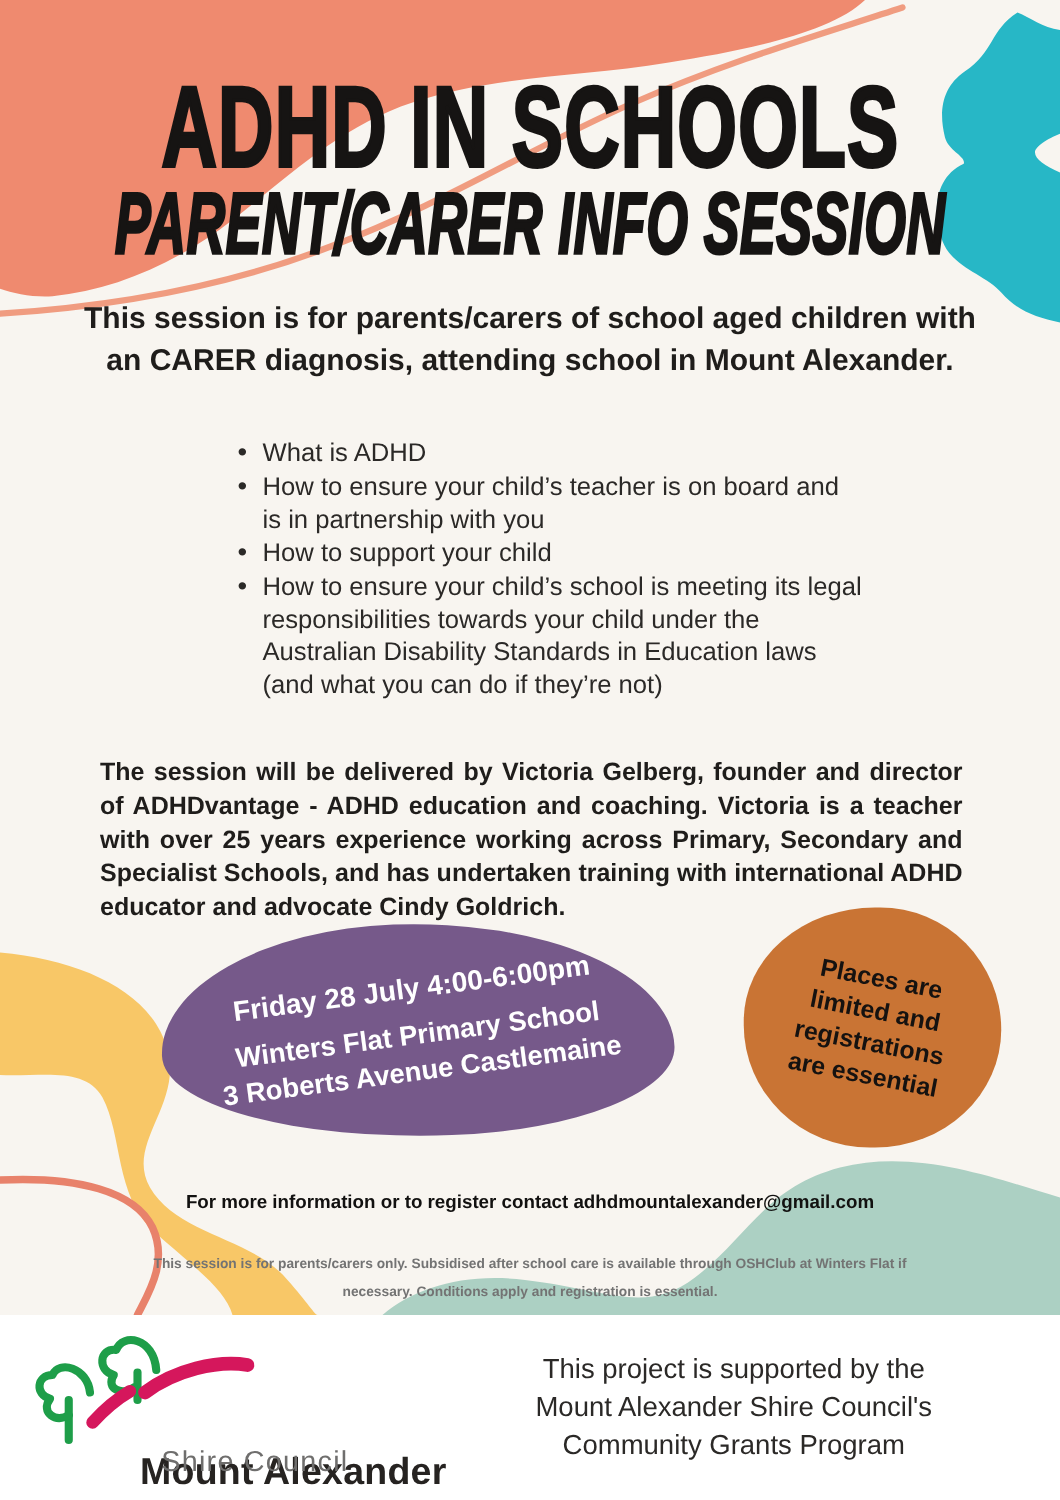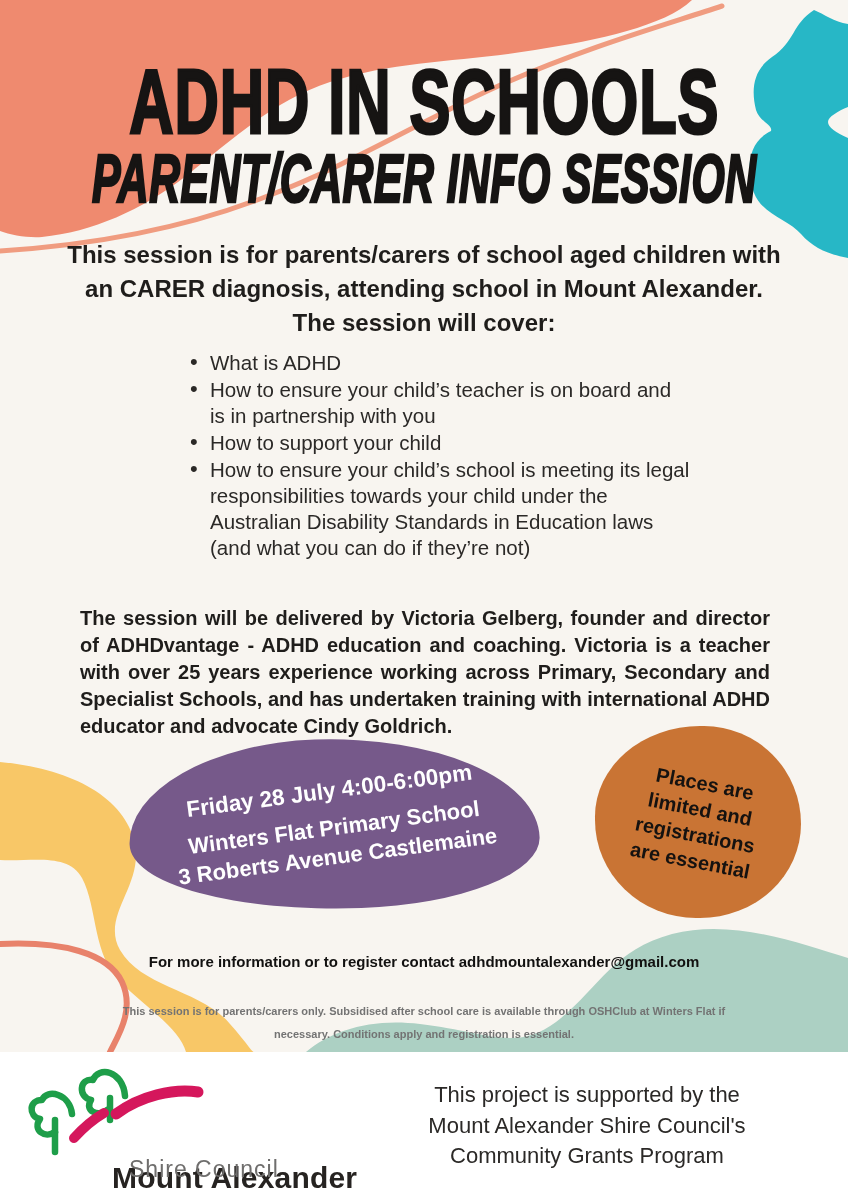--- a/index.html
+++ b/index.html
@@ -103,21 +103,20 @@
     <div class="title-wrap">
       <span class="scaler">ADHD IN SCHOOLS</span>
     </div>
     <div class="subtitle-wrap">
       <span class="scaler">PARENT/CARER INFO SESSION</span>
     </div>
 
     <div class="intro">
       <div>This session is for parents/carers of school aged children with</div>
       <div>an CARER diagnosis, attending school in Mount Alexander.</div>
-      <div>The session will cover:</div>
     </div>
 
     <ul class="topics">
       <li>What is ADHD</li>
       <li>How to ensure your child’s teacher is on board and is in partnership with you</li>
       <li>How to support your child</li>
       <li>How to ensure your child’s school is meeting its legal responsibilities towards your child under the Australian Disability Standards in Education laws (and what you can do if they’re not)</li>
     </ul>
 
     <p class="presenter">The session will be delivered by Victoria Gelberg, founder and director of ADHDvantage - ADHD education and coaching.  Victoria is a teacher with over 25 years experience working across Primary, Secondary and Specialist Schools, and has undertaken training with international ADHD educator and advocate Cindy Goldrich.</p>

